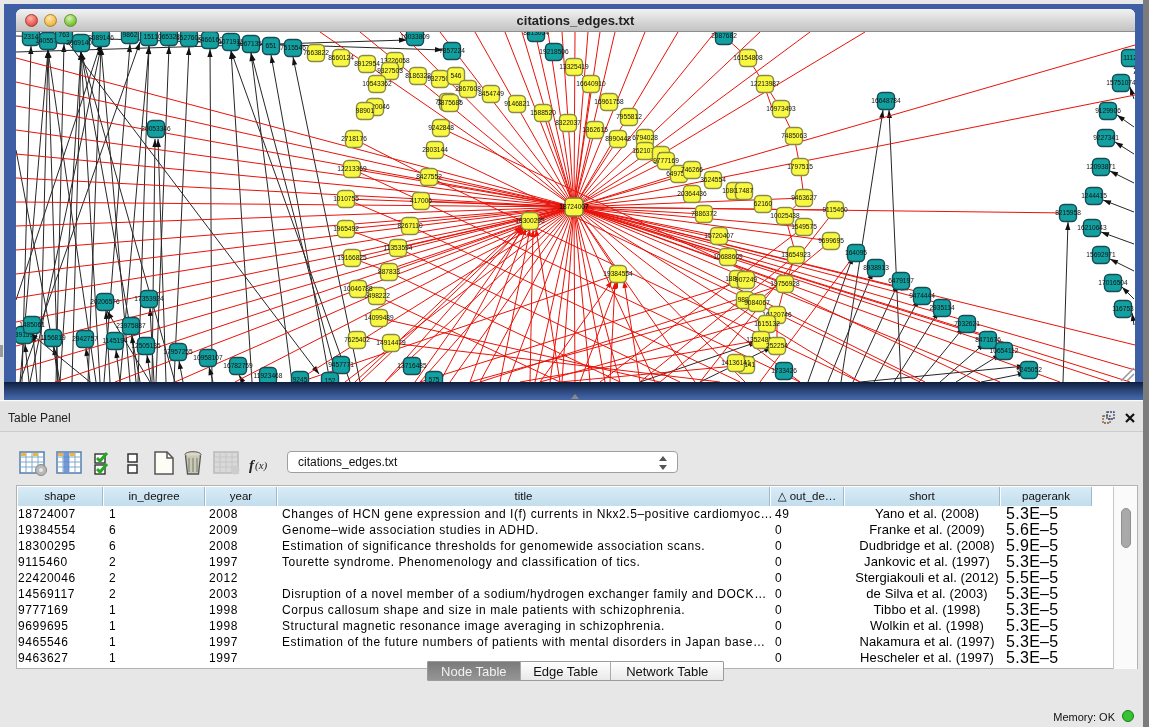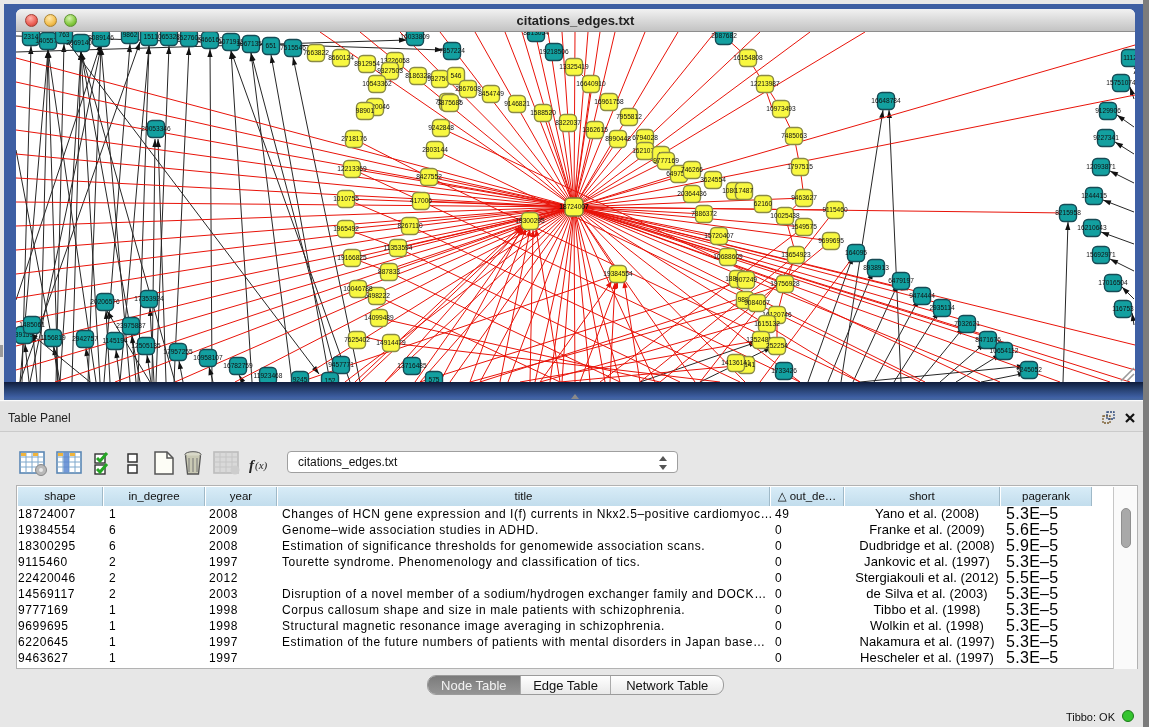--- a/index.html
+++ b/index.html
@@ -19,21 +19,21 @@
 #tablebox{position:absolute;left:16px;top:84px;width:1122px;height:184px;background:#fff;border:1px solid #b2b2b2}
 .th{position:absolute;top:1px;height:19px;background:linear-gradient(#d8ecf7,#c2dded);border-right:1px solid #9fb9c8;font-size:11.5px;color:#111;text-align:center;line-height:19px}
 .tbody{position:absolute;left:1px;top:20px;width:1096px;height:160px;font-size:12px;letter-spacing:0.55px;color:#000}
 .tr{position:relative;height:16px;line-height:16px;white-space:nowrap}
 .tr div{position:absolute;overflow:hidden}
 .c0{left:0px;width:86px} .c1{left:91px;width:98px} .c2{left:191px;width:68px}
 .c3{left:264px;width:489px} .c4{left:757px;width:70px} .c5{left:827px;width:164px;text-align:center;font-size:13px;letter-spacing:0.1px}
 .c6{left:988px;width:90px;font-size:16px;letter-spacing:0.3px}
 #sbar{position:absolute;right:0px;top:1px;width:24px;height:182px;background:#fafafa;border-left:1px solid #c6c6c6}
 #thumb{position:absolute;left:7px;top:21px;width:10px;height:40px;border-radius:5px;background:#a9a9a9;border:1px solid #8f8f8f}
-#tabs{position:absolute;left:427px;top:274px;width:297px;height:20px;border:1px solid #9b9b9b;border-radius:9px;background:linear-gradient(#ffffff,#e9e9e9);display:flex;overflow:hidden}
+#tabs{position:absolute;left:427px;top:260px;width:297px;height:20px;border:1px solid #9b9b9b;border-radius:1px;background:linear-gradient(#ffffff,#e9e9e9);display:flex;overflow:hidden}
 #tabs div{font-size:13px;text-align:center;line-height:19px;color:#111}
 #tabs .sel{background:linear-gradient(#7b7b7b,#959595);color:#f2f2f2}
 #tabs .sep{width:1px;background:#aaa;height:100%}
 #mem{position:absolute;right:28px;top:310px;font-size:11px;color:#111}
 #memdot{position:absolute;right:9px;top:309px;width:12px;height:12px;border-radius:50%;background:#35c42f;border:1px solid #1d7a1a}
 #grip{position:absolute;left:571px;top:394px;width:0;height:0;border-left:4px solid transparent;border-right:4px solid transparent;border-bottom:5px solid #8a8a8a}
 </style></head><body>
 <div id="app">
 <div id="rstrip"></div>
 <div style="position:absolute;left:0;top:345px;width:3px;height:12px;background:#9a9a9a"></div>
@@ -847,21 +847,21 @@
 <div class="tr">
 <div class="c0">9699695</div>
             <div class="c1">1</div>
             <div class="c2">1998</div>
 <div class="c3">Structural magnetic resonance image averaging in schizophrenia.</div>
             <div class="c4">0</div>
             <div class="c5">Wolkin et al. (1998)</div>
             <div class="c6">5.3E–5</div>
           </div>
 <div class="tr">
-<div class="c0">6220645</div>
+<div class="c0">9465546</div>
             <div class="c1">1</div>
             <div class="c2">1997</div>
 <div class="c3">Estimation of the future numbers of patients with mental disorders in Japan base…</div>
             <div class="c4">0</div>
             <div class="c5">Nakamura et al. (1997)</div>
             <div class="c6">5.3E–5</div>
           </div>
 <div class="tr">
 <div class="c0">9463627</div>
             <div class="c1">1</div>
@@ -875,16 +875,16 @@
           <div id="thumb"></div>
         </div>
  </div>
  <div id="tabs">
    <div class="sel" style="width:92px">Node Table</div>
         <div class="sep"></div>
    <div style="width:90px">Edge Table</div>
         <div class="sep"></div>
    <div style="width:112px">Network Table</div>
  </div>
- <div id="mem">Tibbo: OK</div>
+ <div id="mem">Memory: OK</div>
       <div id="memdot"></div>
 </div>
 <div id="grip"></div>
 </div>
 </body></html>

